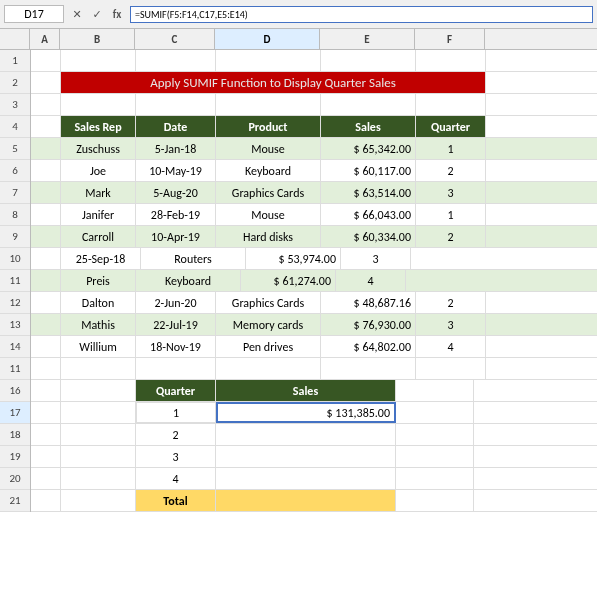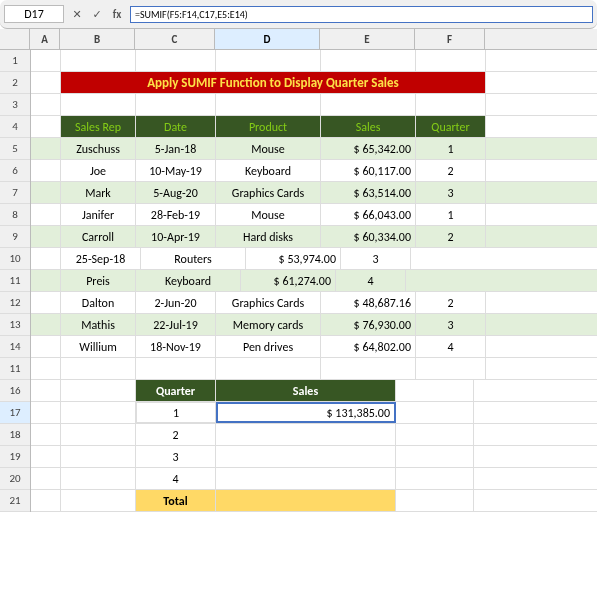--- a/index.html
+++ b/index.html
@@ -13,21 +13,20 @@
     }
 
     
     .formula-bar {
       display: flex;
       align-items: center;
       background: #f0f0f0;
       border-bottom: 1px solid #bbb;
       padding: 14px 4px;
       height: 26px;
-      border-radius: 7px;
     }
     .cell-ref {
       width: 60px;
       border: 1px solid #bbb;
       background: white;
       padding: 1px 4px;
       font-size: 12px;
       text-align: center;
     }
     .formula-icons {
@@ -134,32 +133,32 @@
     .col-header.col-a { width: 30px; min-width: 30px; }
     .col-header.col-b { width: 75px; min-width: 75px; }
     .col-header.col-c { width: 80px; min-width: 80px; }
     .col-header.col-d { width: 105px; min-width: 105px; }
     .col-header.col-e { width: 95px; min-width: 95px; }
     .col-header.col-f { width: 70px; min-width: 70px; }
 
     
     .title-cell {
       background: #C00000;
-      color: #fde047;
-      font-weight: bold;
+      color: #e5e5e5;
+      font-weight: normal;
       font-size: 13px;
       justify-content: center;
       text-align: center;
     }
 
     
     .header-cell {
       background: #375623;
-      color: #84cc16;
-      font-weight: normal;
+      color: #ffffff;
+      font-weight: bold;
       justify-content: center;
       text-align: center;
     }
 
     
     .data-row-even { background: #E2EFDA; }
     .data-row-odd { background: white; }
 
     
     .center { justify-content: center; text-align: left; }

